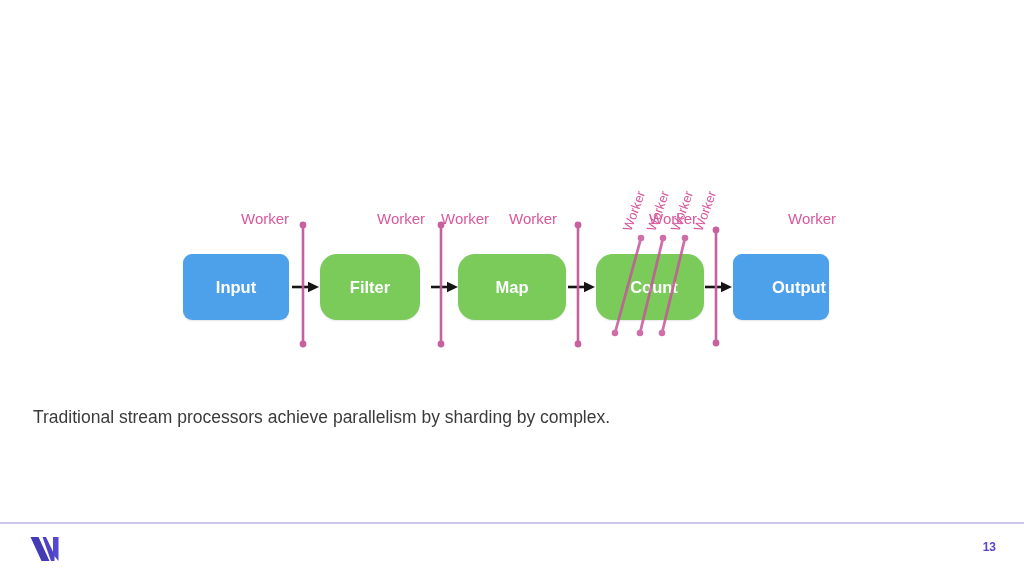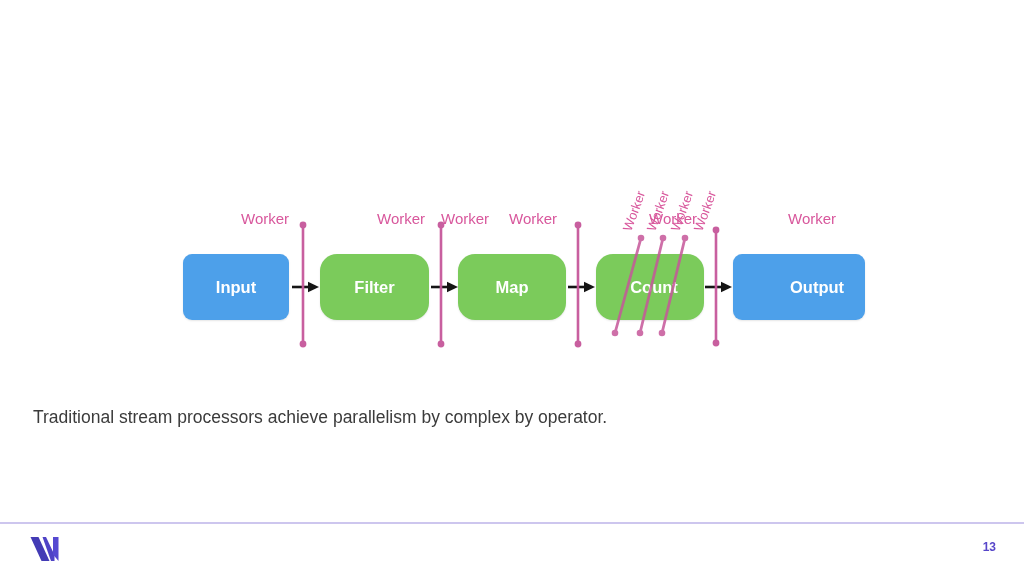--- a/index.html
+++ b/index.html
@@ -32,24 +32,24 @@
     justify-content: center;
     color: #ffffff;
     font-weight: bold;
     font-size: 16.5px;
     box-shadow: 0 1px 2px rgba(0,0,0,0.10);
     z-index: 1;
   }
   .node-io { background: #4da0ea; border-radius: 9px; }
   .node-op { background: #7bcb5b; }
   .pos-input  { left: 183px; width: 106px; }
-  .pos-filter { left: 320px; width: 109px; }
+  .pos-filter { left: 320px; width: 100px; }
   .pos-map    { left: 458px; width: 108px; text-align: center; }
   .pos-count  { left: 596px; width: 108px; padding-left: 8px; }
-  .pos-output { left: 733px; width: 132px; padding-left: 36px; }
+  .pos-output { left: 733px; width: 96px; padding-left: 36px; }
   
   .worker-label {
     position: absolute;
     top: 210px;
     font-size: 15px;
     color: #d8579c;
     white-space: nowrap;
     z-index: 2;
   }
   .wl-1 { left: 241px; }
@@ -204,21 +204,21 @@
       </g>
       <g>
         <line x1="685" y1="238" x2="662" y2="333"></line>
         <circle cx="685" cy="238" r="3.3" stroke="none"></circle>
           <circle cx="662" cy="333" r="3.3" stroke="none"></circle>
       </g>
     </g>
   </svg>
 
   <div class="notes">
-    <p>Traditional stream processors achieve parallelism by complex by operator.</p>
+    <p>Traditional stream processors achieve parallelism by sharding by complex.</p>
   </div>
 
   <div class="footer-rule"></div>
   <svg class="logo-mark" viewBox="0 0 28 26" xmlns="http://www.w3.org/2000/svg">
     <polygon points="0,1 8,1 19,25 11,25" fill="#433bb5"></polygon>
     <polygon points="12,1 15.5,1 24,19 24,25 20.5,25" fill="#4f43c6"></polygon>
     <polygon points="22.5,1 28,1 28,25 22.5,18.5" fill="#5549d1"></polygon>
   </svg>
   <div class="page-number">13</div>
 

